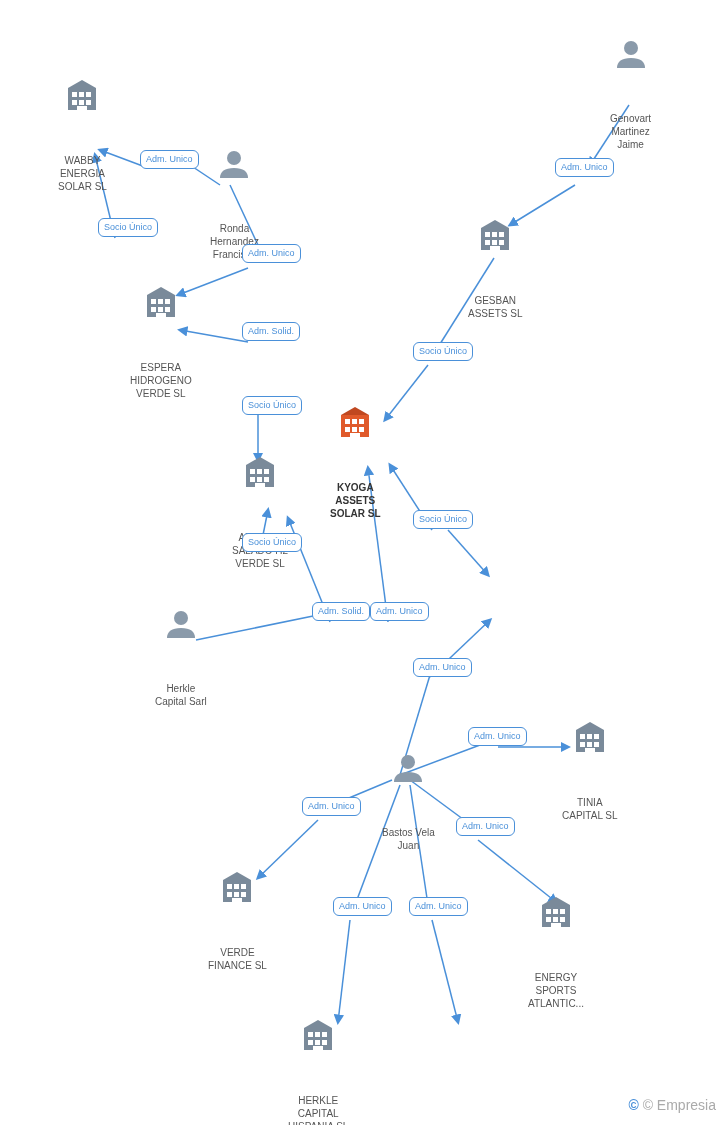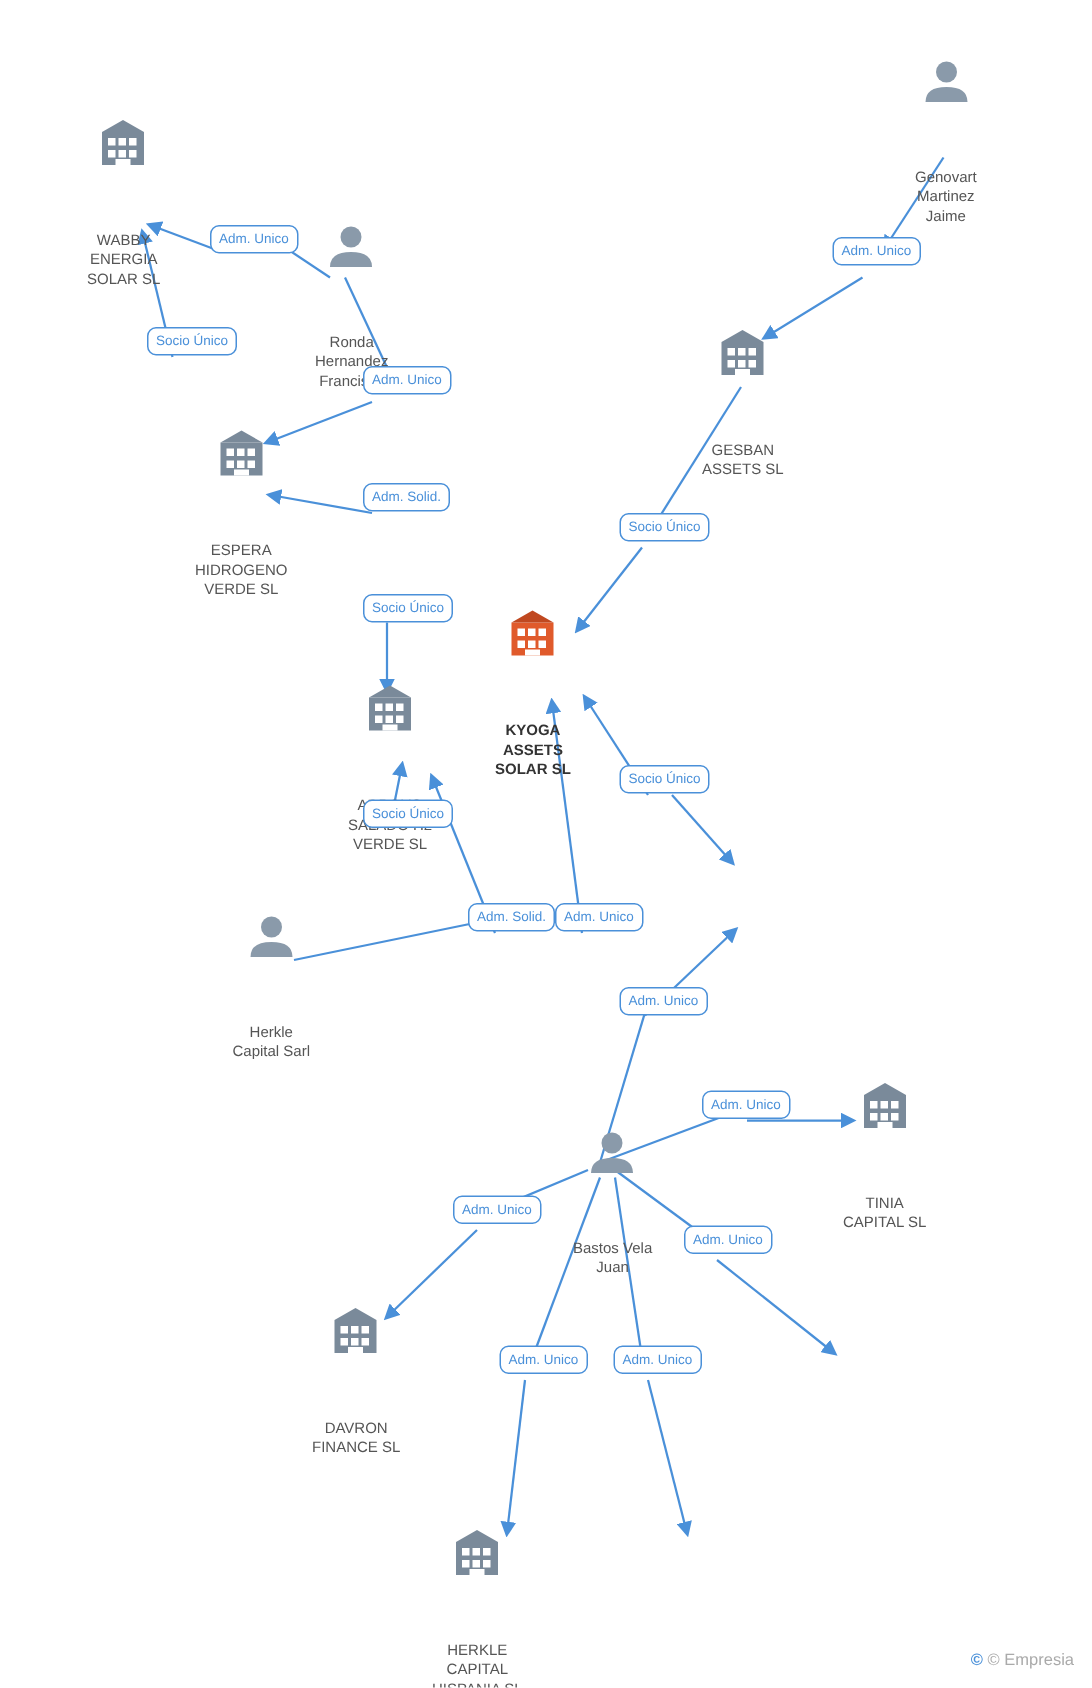--- a/index.html
+++ b/index.html
@@ -63,21 +63,21 @@
       padding: 3px 5px;
       text-align: center;
       line-height: 1.2;
       white-space: nowrap;
       cursor: pointer;
     }
     .watermark {
       position: absolute;
       bottom: 12px;
       right: 12px;
-      font-size: 11px;
+      font-size: 14px;
       color: #aaa;
     }
     .watermark span.c {
       color: #4a90d9;
       font-weight: bold;
     }
   </style>
 </head>
 <body>
 
@@ -287,24 +287,40 @@
       <rect x="4" y="10" width="28" height="22" fill="#7a8a9a"></rect>
       <rect x="8" y="14" width="5" height="5" fill="white"></rect>
       <rect x="15" y="14" width="5" height="5" fill="white"></rect>
       <rect x="22" y="14" width="5" height="5" fill="white"></rect>
       <rect x="8" y="22" width="5" height="5" fill="white"></rect>
       <rect x="15" y="22" width="5" height="5" fill="white"></rect>
       <rect x="22" y="22" width="5" height="5" fill="white"></rect>
       <rect x="13" y="28" width="10" height="4" fill="white"></rect>
       <polygon points="18,2 32,10 4,10" fill="#7a8a9a"></polygon>
     </svg>
-    <span class="node-label">DAVRON
+    <span class="node-label">VERDE
 FINANCE SL</span>
   </div>
 
+  <div class="node" style="left:528px; top:895px;">
+    <svg class="building-icon secondary" viewBox="0 0 36 36">
+      <rect x="4" y="10" width="28" height="22" fill="#7a8a9a"></rect>
+      <rect x="8" y="14" width="5" height="5" fill="white"></rect>
+      <rect x="15" y="14" width="5" height="5" fill="white"></rect>
+      <rect x="22" y="14" width="5" height="5" fill="white"></rect>
+      <rect x="8" y="22" width="5" height="5" fill="white"></rect>
+      <rect x="15" y="22" width="5" height="5" fill="white"></rect>
+      <rect x="22" y="22" width="5" height="5" fill="white"></rect>
+      <rect x="13" y="28" width="10" height="4" fill="white"></rect>
+      <polygon points="18,2 32,10 4,10" fill="#7a8a9a"></polygon>
+    </svg>
+    <span class="node-label">ENERGY
+SPORTS
+ATLANTIC...</span>
+  </div>
 
   <div class="node" style="left:288px; top:1018px;">
     <svg class="building-icon secondary" viewBox="0 0 36 36">
       <rect x="4" y="10" width="28" height="22" fill="#7a8a9a"></rect>
       <rect x="8" y="14" width="5" height="5" fill="white"></rect>
       <rect x="15" y="14" width="5" height="5" fill="white"></rect>
       <rect x="22" y="14" width="5" height="5" fill="white"></rect>
       <rect x="8" y="22" width="5" height="5" fill="white"></rect>
       <rect x="15" y="22" width="5" height="5" fill="white"></rect>
       <rect x="22" y="22" width="5" height="5" fill="white"></rect>

